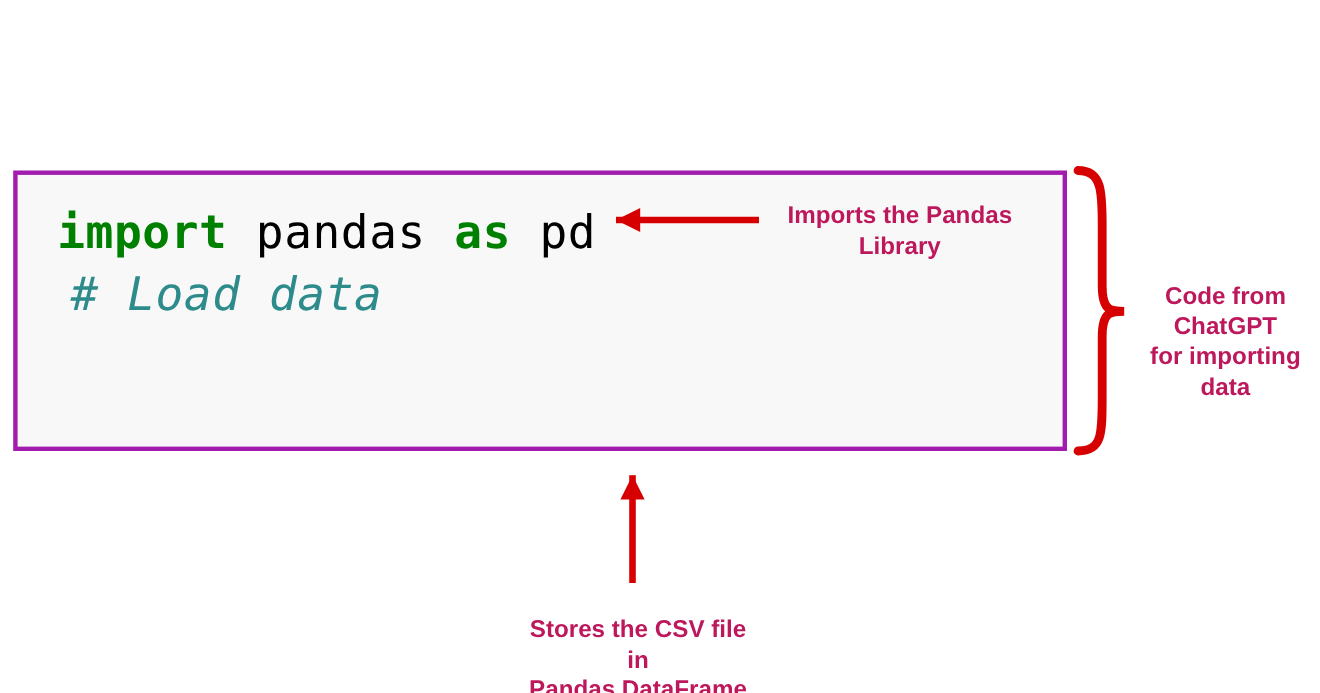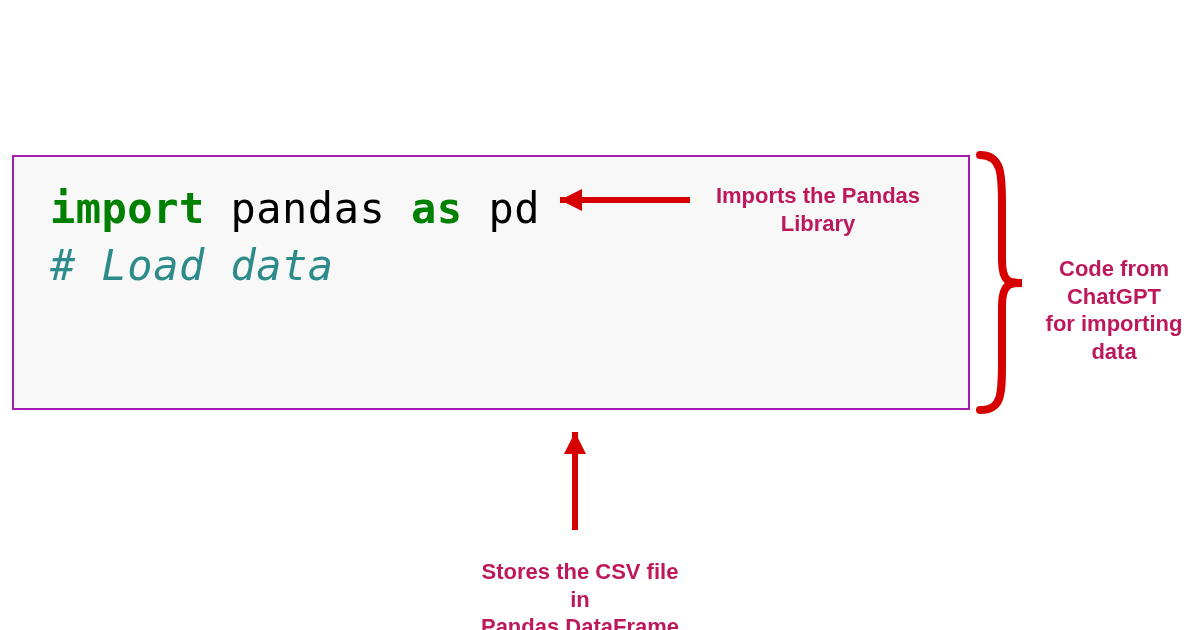--- a/index.html
+++ b/index.html
@@ -15,33 +15,33 @@
       position: relative;
       overflow: hidden;
     }
     .code-box {
       position: absolute;
       left: 12px;
       top: 155px;
       width: 958px;
       height: 255px;
       background: #f8f8f8;
-      border: 2px solid #a21caf;
+      border: 4px solid #a21caf;
       padding: 24px 28px 24px 36px;
       font-family: "Consolas", "Menlo", "Monaco", monospace;
       font-size: 42px;
       line-height: 1.35;
       letter-spacing: 0.5px;
     }
     .code-line {
       white-space: pre;
     }
     .kw-green { color: #008000; font-weight: bold; }
     .ident   { color: #000000; }
-    .comment { color: #2e8b8b; font-style: italic; }
+    .comment { color: #2e8b8b; font-style: italic; margin-left: 12px; }
     .str     { color: #aa2222; }
     .annotation {
       position: absolute;
       color: #be185d;
       font-family: Arial, sans-serif;
       font-weight: 700;
       font-size: 22px;
       line-height: 1.25;
       text-align: center;
     }

